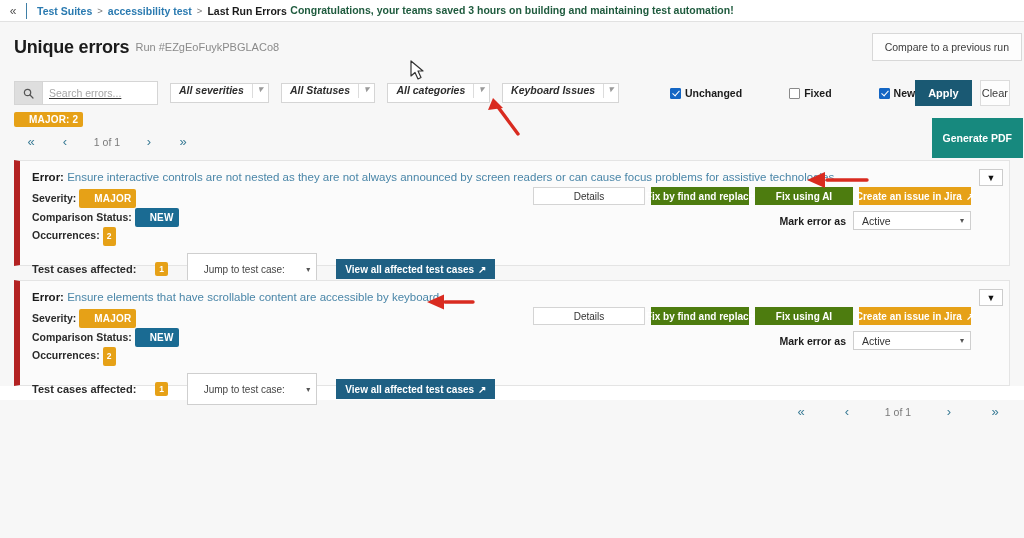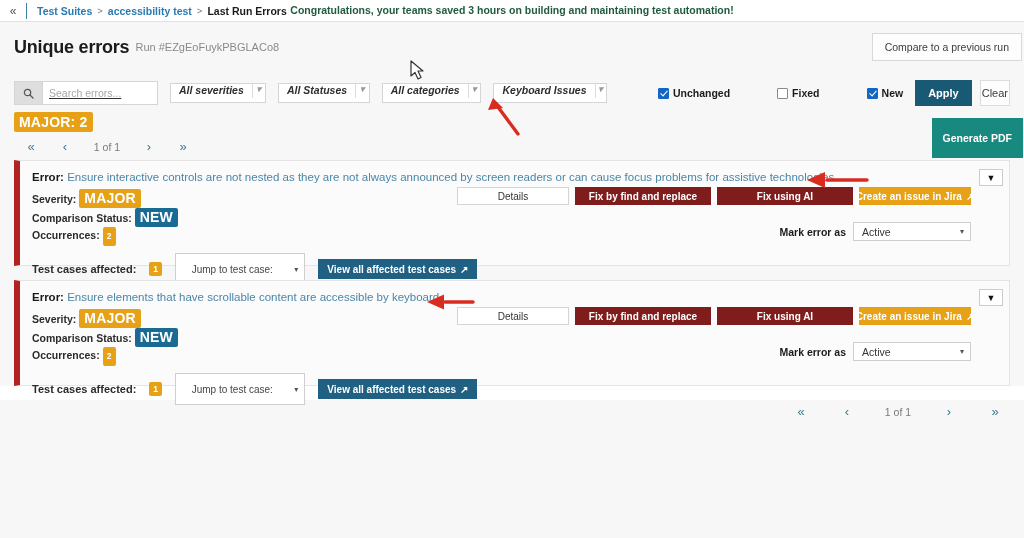--- a/index.html
+++ b/index.html
@@ -121,21 +121,20 @@
   }
   .chkbox.on { background:#1466c4; border-color:#1466c4;}
   .chkbox.on::after{
     content:"";
     position:absolute; left:3px; top:0.5px;
     width:3px; height:6px;
     border:solid #fff; border-width:0 1.6px 1.6px 0;
     transform:rotate(42deg);
   }
   .apply-btn {
-    margin-left:12px;
     background:#1a5973;
     color:#fff;
     border:none;
     height:26px; padding:0 13px;
     font-size:11px; font-weight:bold;
     font-family:"Liberation Sans", sans-serif;
     cursor:pointer;
   }
   .clear-btn {
     margin-left:8px;
@@ -151,23 +150,23 @@
   .summary-row {
     background:#f7f7f7;
     padding:4px 14px 0 14px;
     position:relative;
     height:52px;
   }
   .badge {
     display:inline-block;
     background:#e6a117;
     color:#ffffff;
-    font-size:14px;
+    font-size:10px;
     font-weight:bold;
-    padding:2px 5px 2px 5px;
+    padding:2px 5px 2px 15px;
     border-radius:2px;
     letter-spacing:0.2px;
   }
   .pager {
     display:flex; align-items:center;
     gap:0px;
     margin-top:7px;
   }
   .pg {
     color:#3b7c96;
@@ -200,21 +199,21 @@
     height:106px;
     padding:10px 12px 0 12px;
   }
   .card-title { font-size:11.5px; }
   .card-title .err-label { font-weight:bold; color:#1b1b1b; }
   .card-title .err-text { color:#4a86a8; cursor:pointer; }
   .meta { margin-top:6px; line-height:15px; font-size:10.5px; }
   .meta-label { font-weight:bold; color:#2b2b2b; }
   .badge-new { background:#1a6b93; }
   .badge-num { background:#e6a117; padding:2px 4px; font-size:8.5px;}
-  .tc-row { display:flex; align-items:center; gap:13px; margin-top:7px; }
+  .tc-row { display:flex; align-items:center; gap:19px; margin-top:7px; }
   .jump-select {
     width:130px; height:32px;
     border:1px solid #cfcfcf;
     background:#fff;
     display:flex; align-items:center;
     font-size:10px; color:#444;
     cursor:pointer;
   }
   .jump-select .jv { flex:1; text-align:center; }
   .jump-select .caret { width:16px; text-align:center; font-size:8px; color:#555;}
@@ -236,24 +235,24 @@
   .act {
     height:18px;
     font-size:10px;
     display:flex; align-items:center; justify-content:center;
     padding:0 10px;
     cursor:pointer;
     font-weight:bold;
     white-space:nowrap;
   }
   .act.white { background:#ffffff; border:1px solid #d4d4d4; color:#333; font-weight:normal; width:112px;}
-  .act.blue { background:#7f1d1d; color:#fff; width:136px;}
+  .act.blue { background:#4d7c0f; color:#fff; width:98px;}
   .act.jira { background:#e6a117; color:#ffffff; gap:4px; width:112px;}
   .mark-row {
-    position:absolute; right:38px; top:61px;
+    position:absolute; right:38px; top:50px;
     display:flex; align-items:center; gap:7px;
   }
   .mark-label { font-size:10.5px; font-weight:bold; color:#1b1b1b;}
   .mark-select {
     width:118px; height:19px;
     border:1px solid #cfcfcf; background:#fff;
     display:flex; align-items:center;
     font-size:10.5px; color:#333;
     cursor:pointer;
   }

